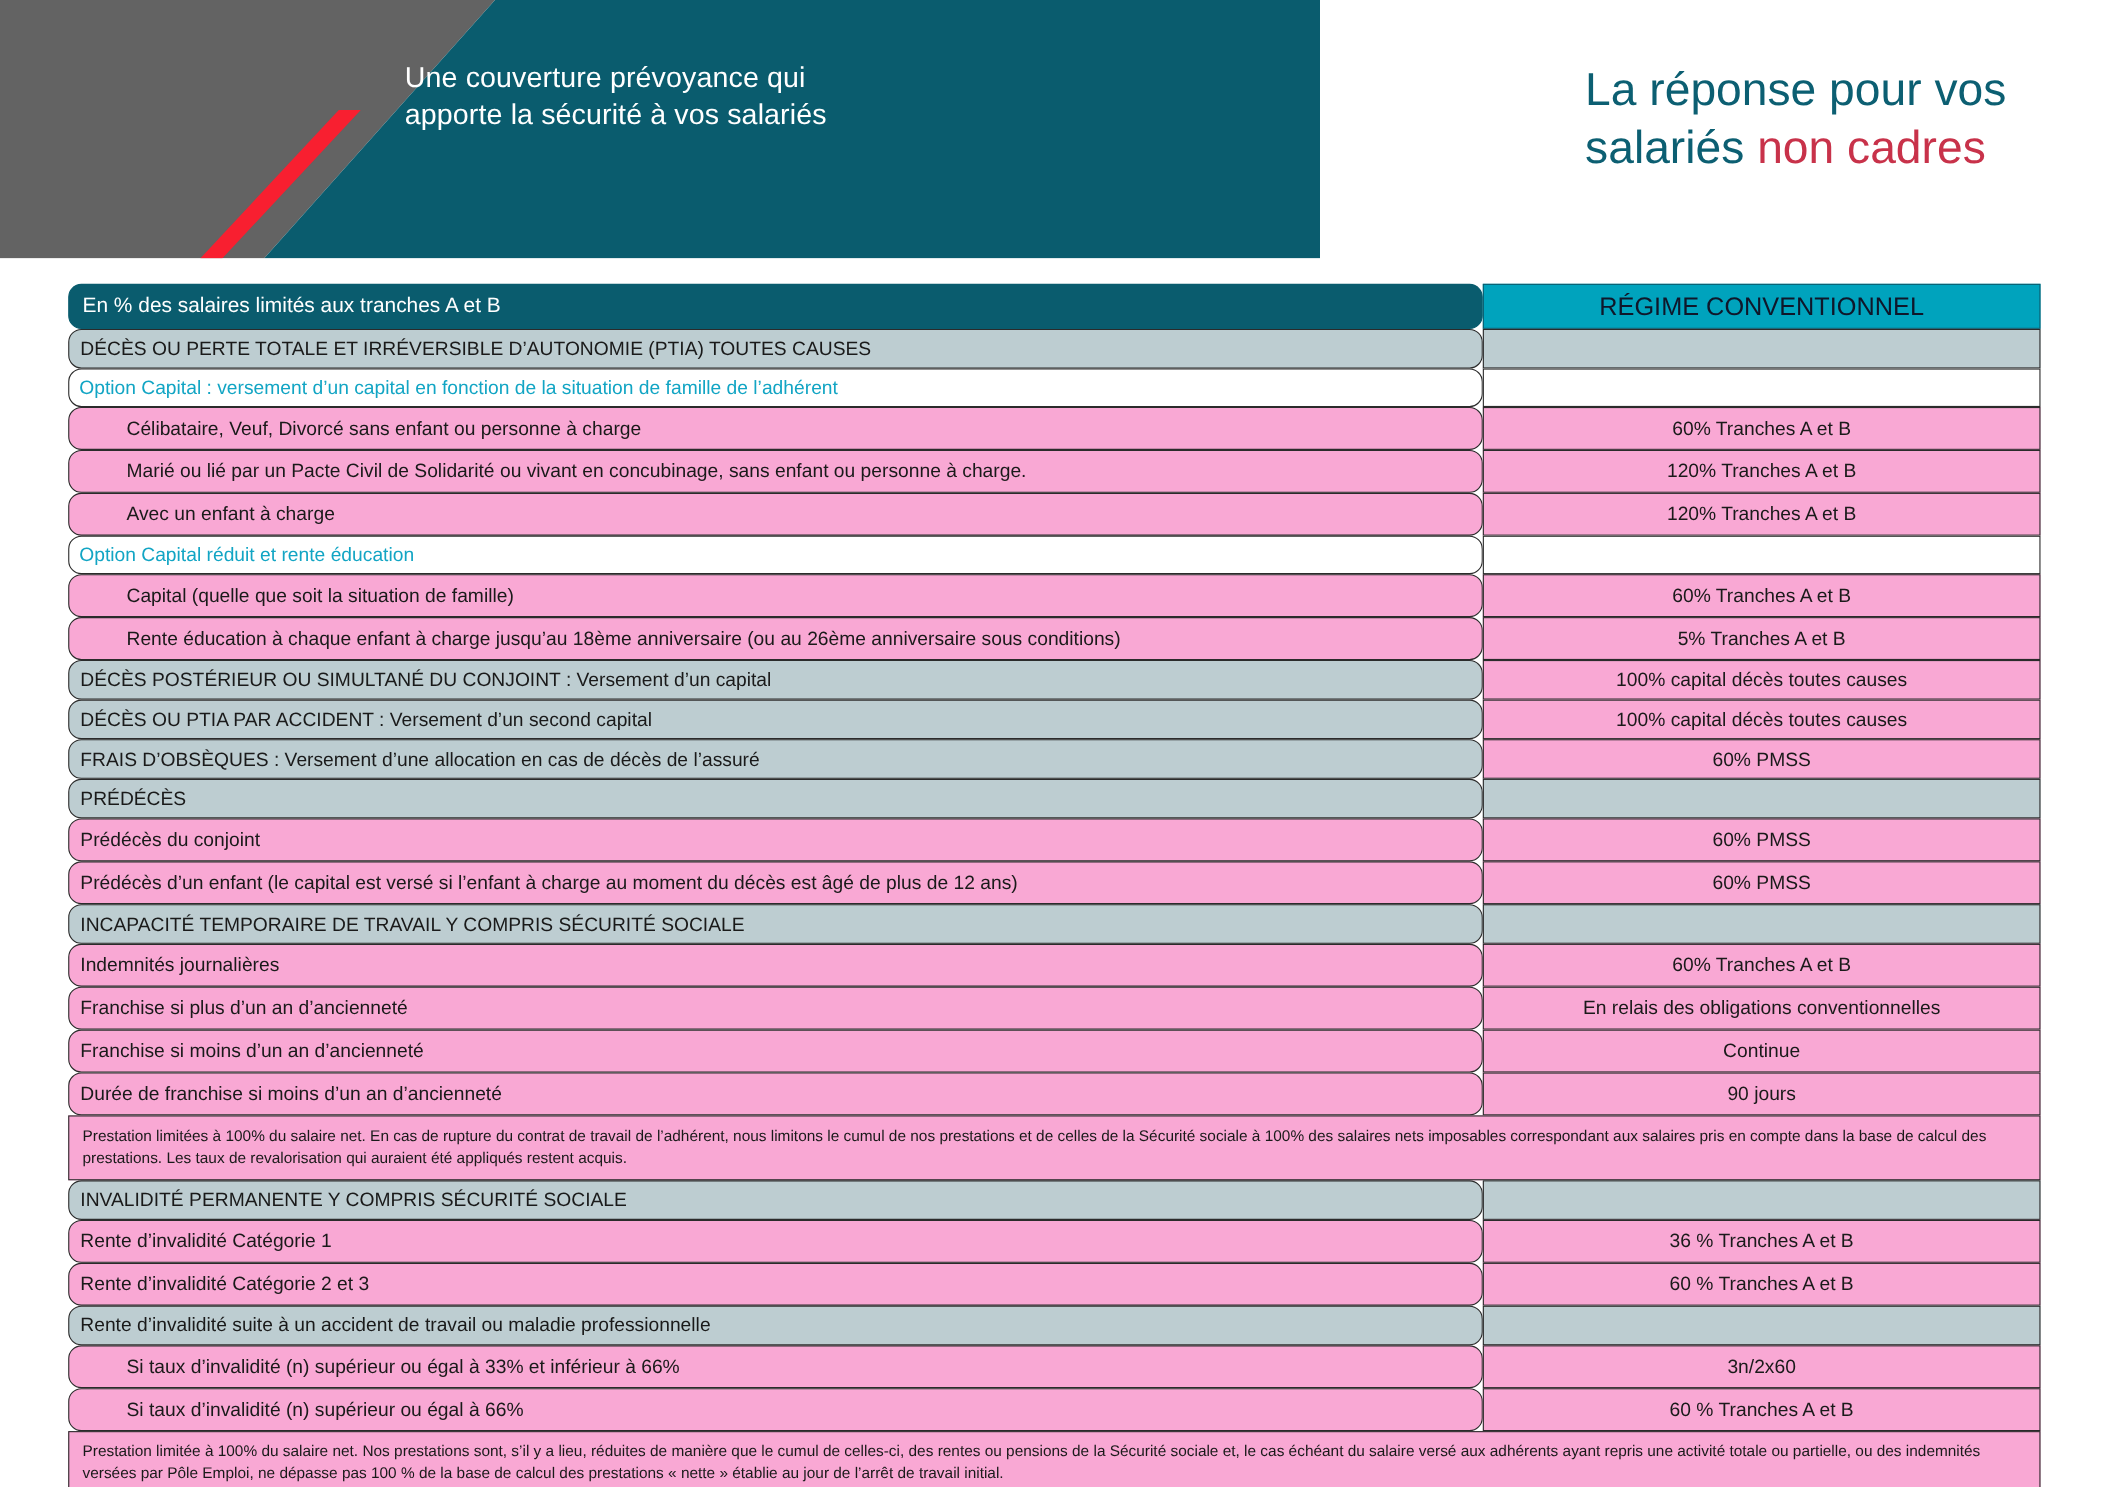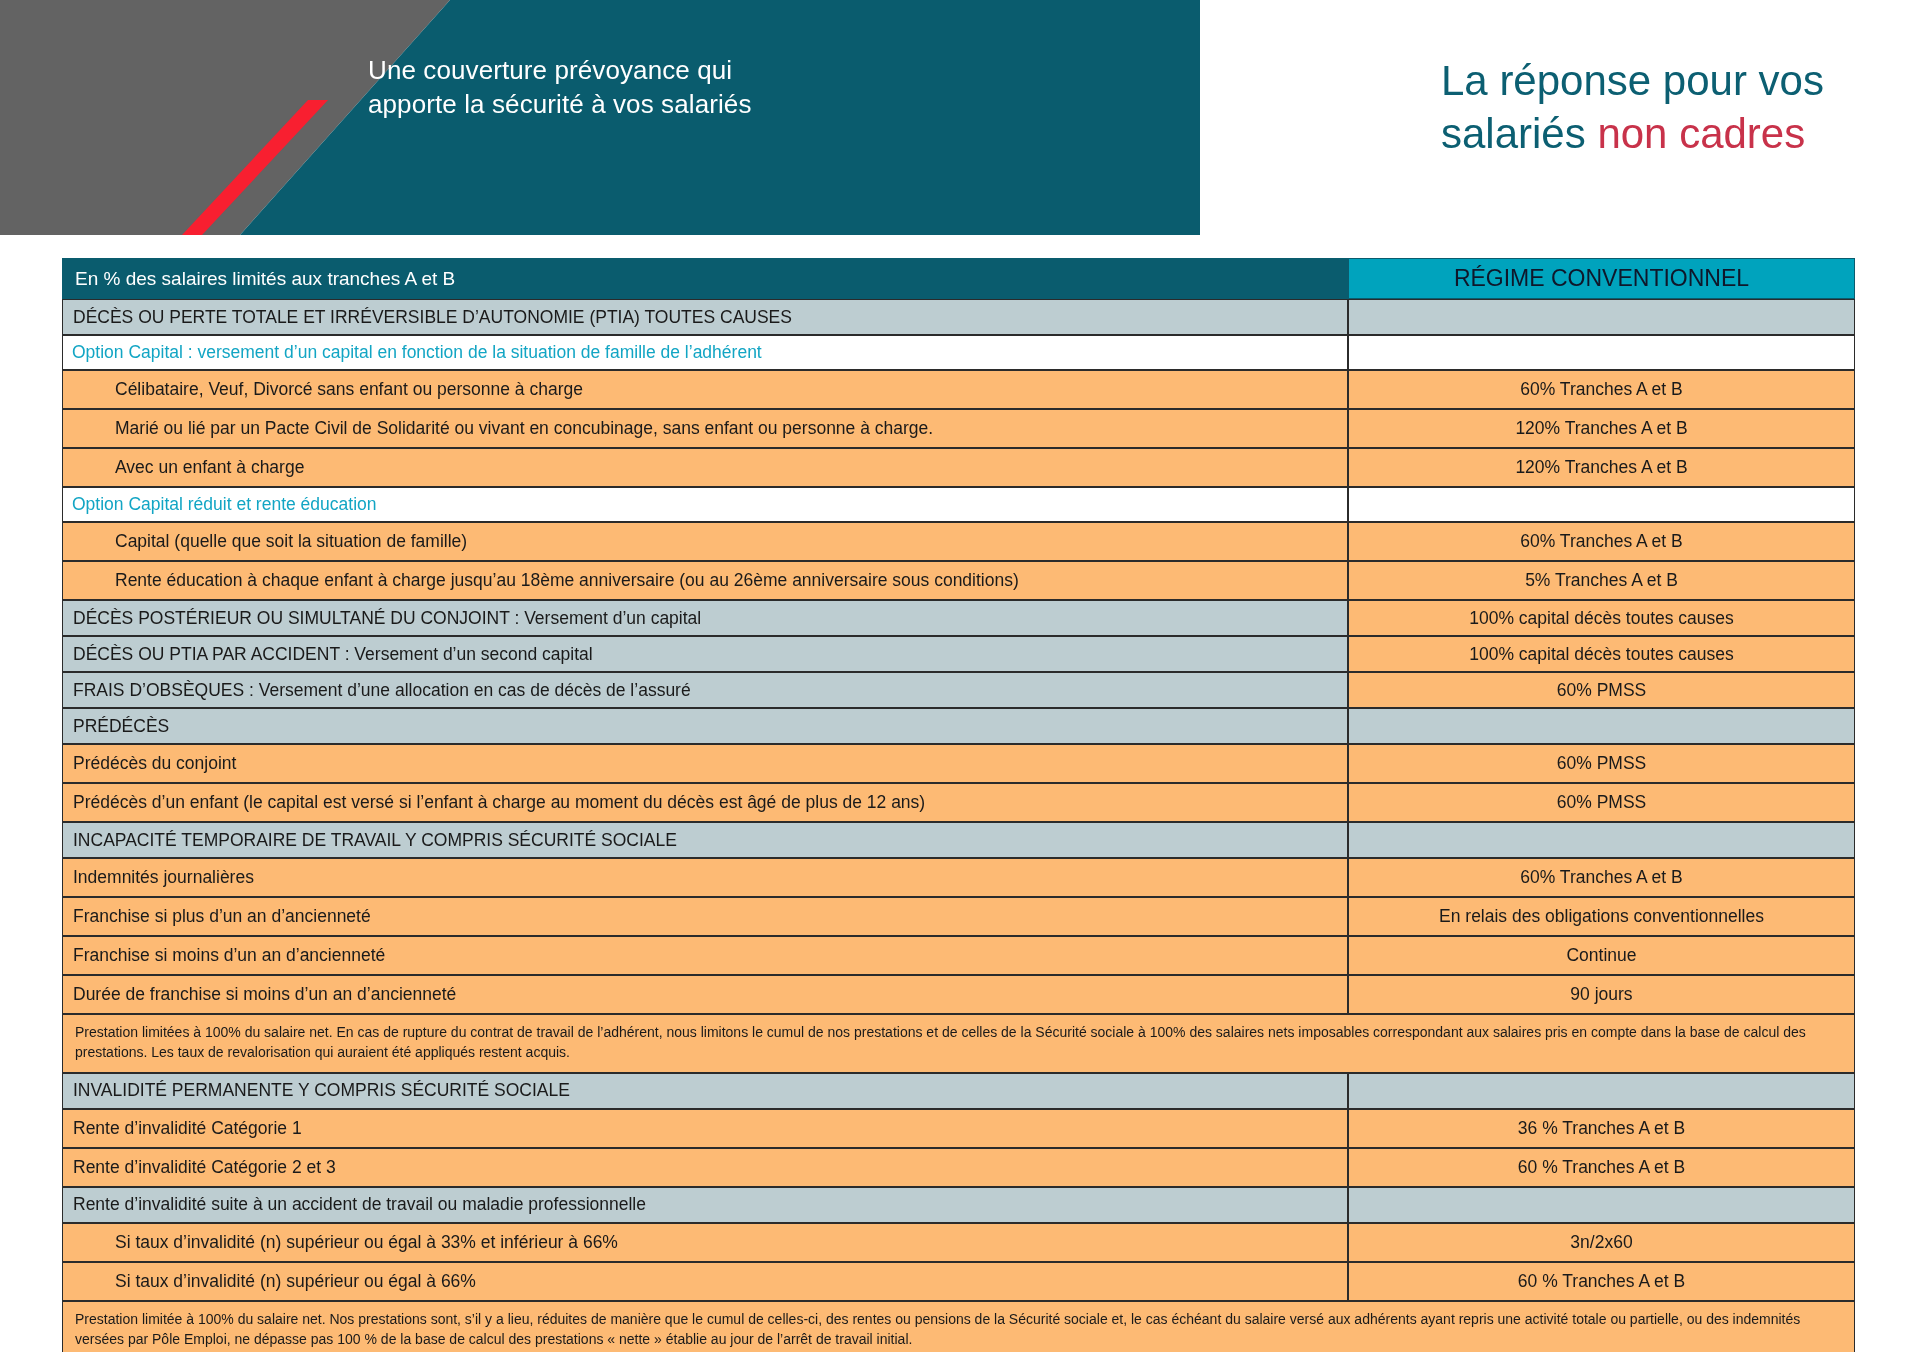--- a/index.html
+++ b/index.html
@@ -35,32 +35,32 @@
     position: absolute; left: 1417px; top: 54px; width: 520px;
     font-size: 42px; line-height: 1.27; color: #0c5f72; font-weight: 400; margin-left: 24px;
   }
   #banner-headline .accent { color: #c8324a; }
 
   
   #sheet {
     position: absolute; left: 62px; top: 258px; width: 1793px;
   }
   .row { display: flex; width: 100%; }
-  .c-left  { width: 1286px; flex: 0 0 1286px; }
+  .c-left  { width: 1286px; flex: 0 0 1286px; border-radius: 12px; }
   .c-right { width: 507px; flex: 0 0 507px; }
 
   
   .cell {
     border: 1.6px solid #2b2b2b;
     padding: 6px 10px;
     font-size: 17.5px;
     color: #1a1a1a;
     display: flex; align-items: center;
     min-height: 33px;
-    background: #fdba74;
+    background: #f9a8d4;
   }
   .cell.val { justify-content: center; text-align: center; }
   .row + .row .cell { border-top-width: 1.6px; }
 
   
   .hdr-left {
     background: #0a5c6e; color: #ffffff; font-size: 19px;
     border-color: #0a5c6e; min-height: 38px; padding-left: 12px;
   }
   .hdr-right {

